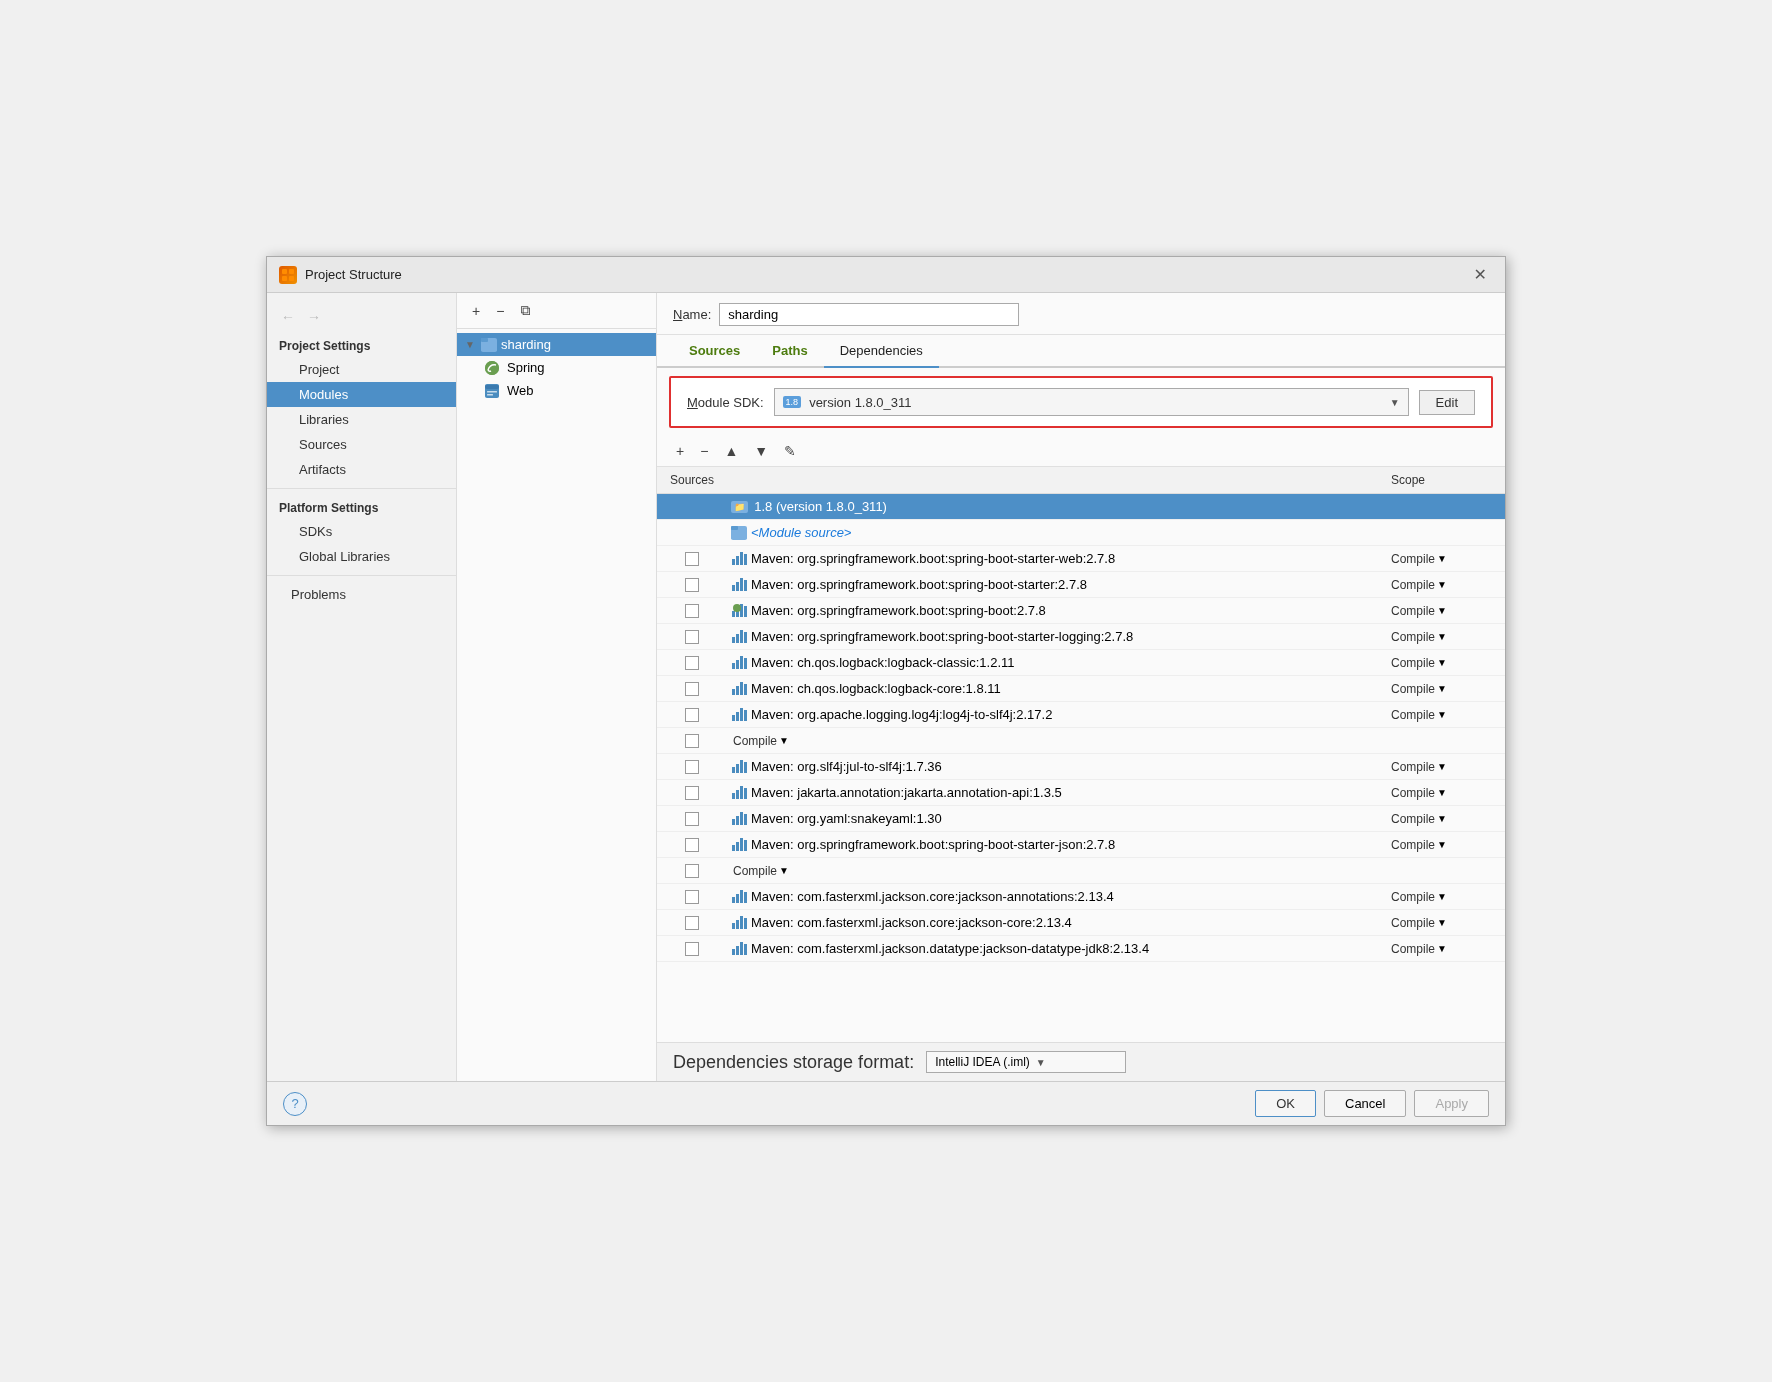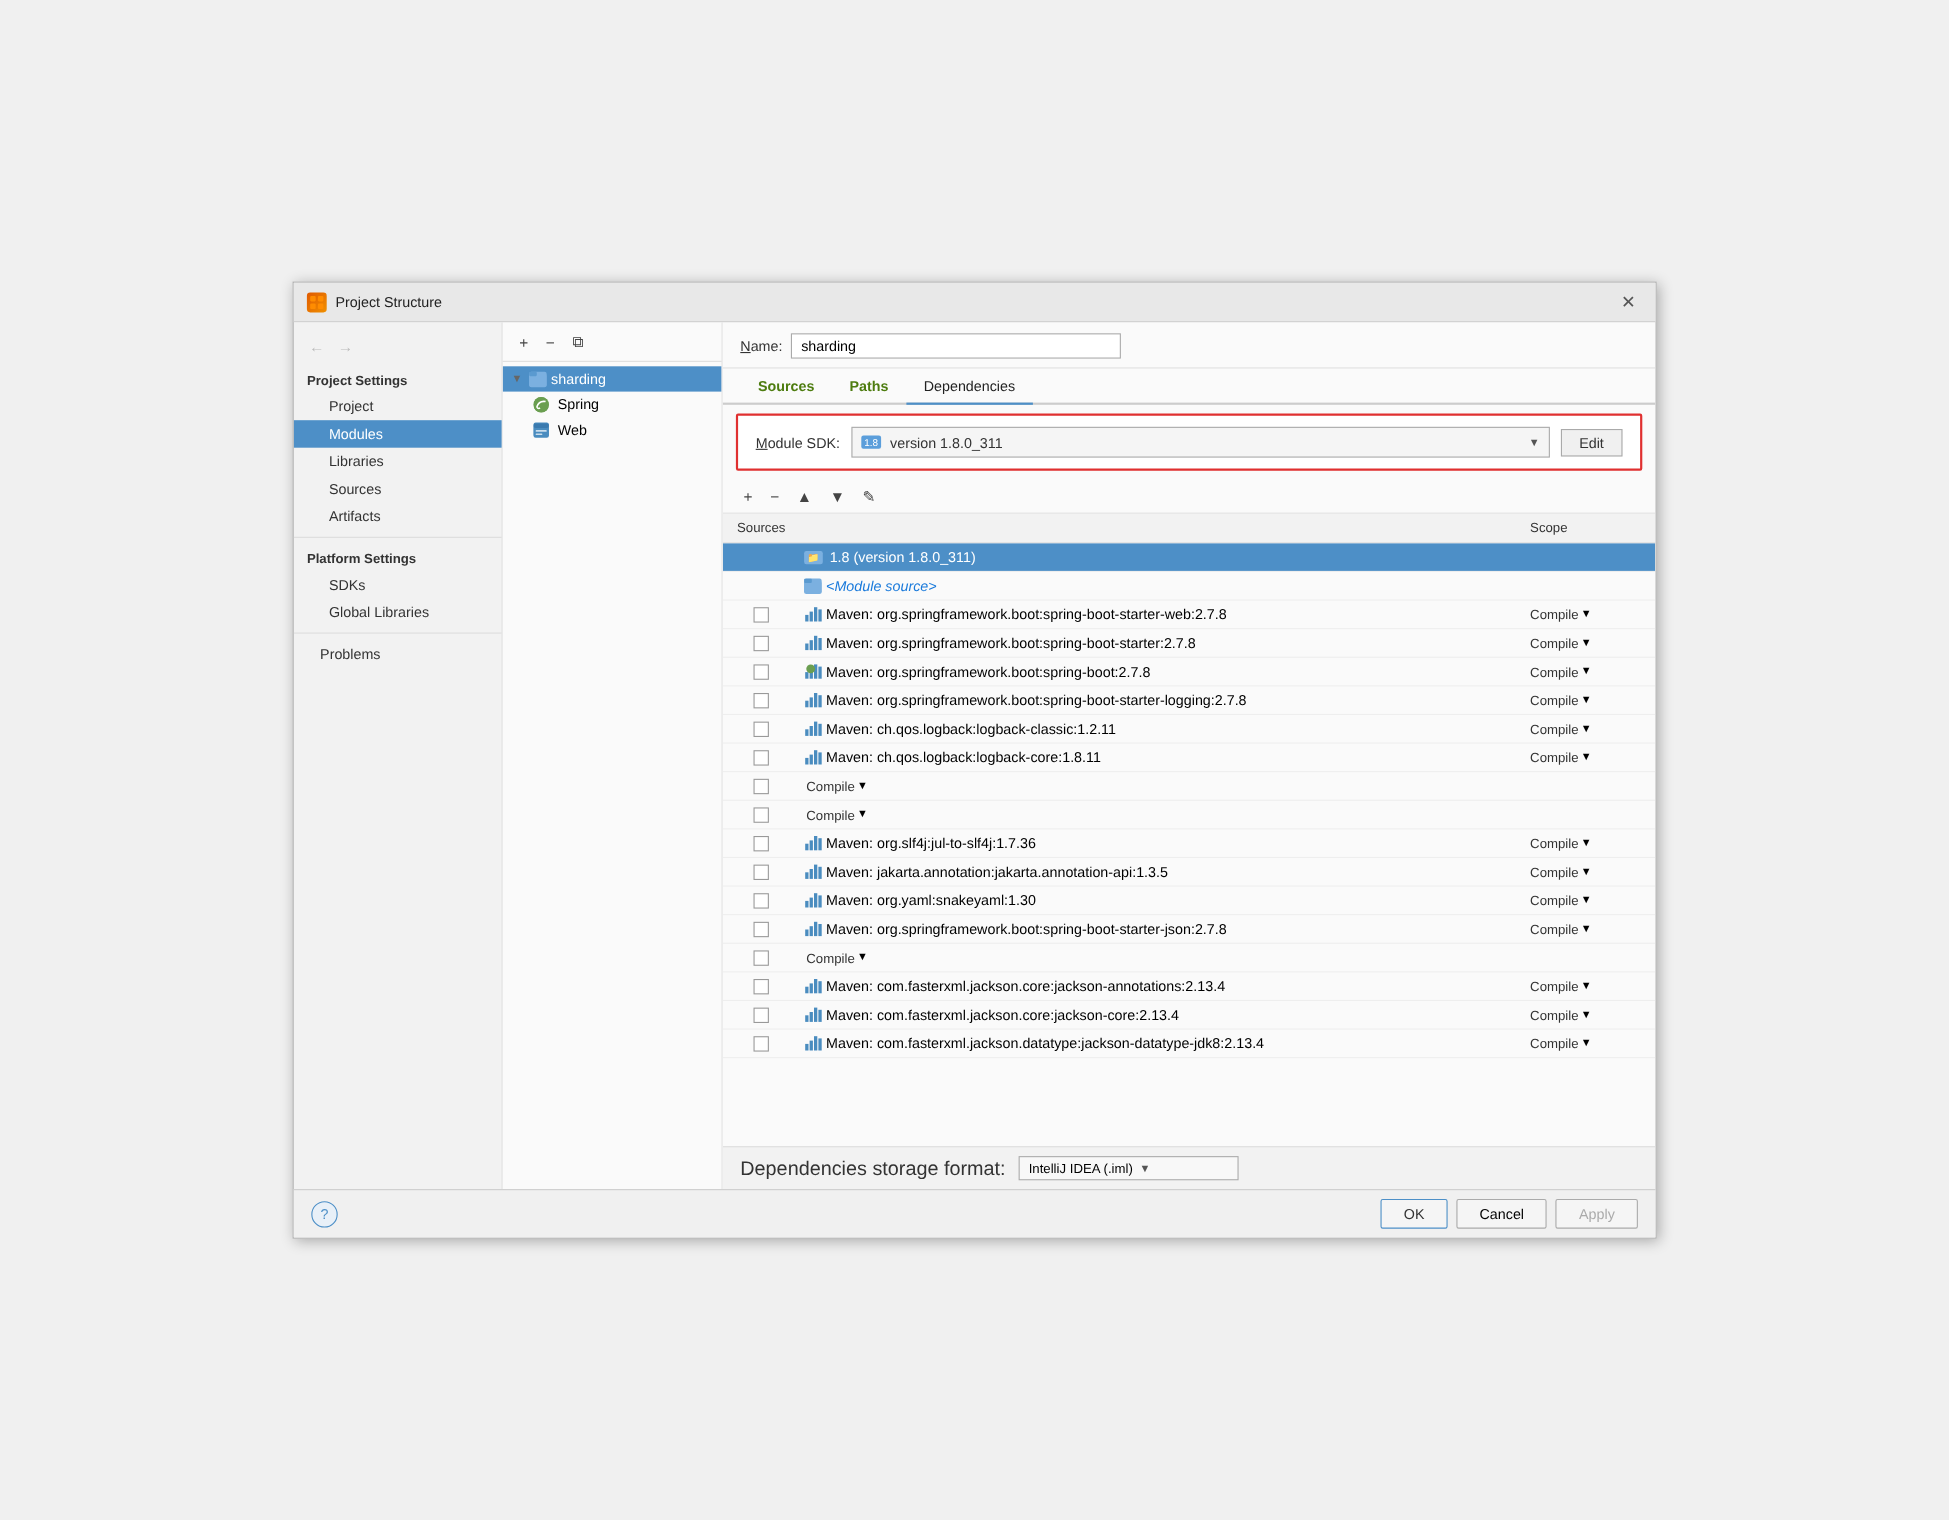--- a/index.html
+++ b/index.html
@@ -744,20 +744,31 @@
                 </div>
                 <div class="col-scope">
                   <span class="dep-scope-select">Compile</span>
                   <span style="font-size: 10px; cursor: pointer;">▼</span>
                 </div>
               </div>
               <div class="dep-row">
                 <div class="col-export">
                   <div class="dep-checkbox"></div>
                 </div>
+                <div class="col-name">
+                  <span class="dep-icon-maven">
+                    <div class="maven-bars">
+                      <div class="maven-bar" style="height: 6px;"></div>
+                      <div class="maven-bar" style="height: 9px;"></div>
+                      <div class="maven-bar" style="height: 13px;"></div>
+                      <div class="maven-bar" style="height: 11px;"></div>
+                    </div>
+                  </span>
+                  <span>Maven: org.apache.logging.log4j:log4j-to-slf4j:2.17.2</span>
+                </div>
                 <div class="col-scope">
                   <span class="dep-scope-select">Compile</span>
                   <span style="font-size: 10px; cursor: pointer;">▼</span>
                 </div>
               </div>
               <div class="dep-row">
                 <div class="col-export">
                   <div class="dep-checkbox"></div>
                 </div>
                 <div class="col-scope">

